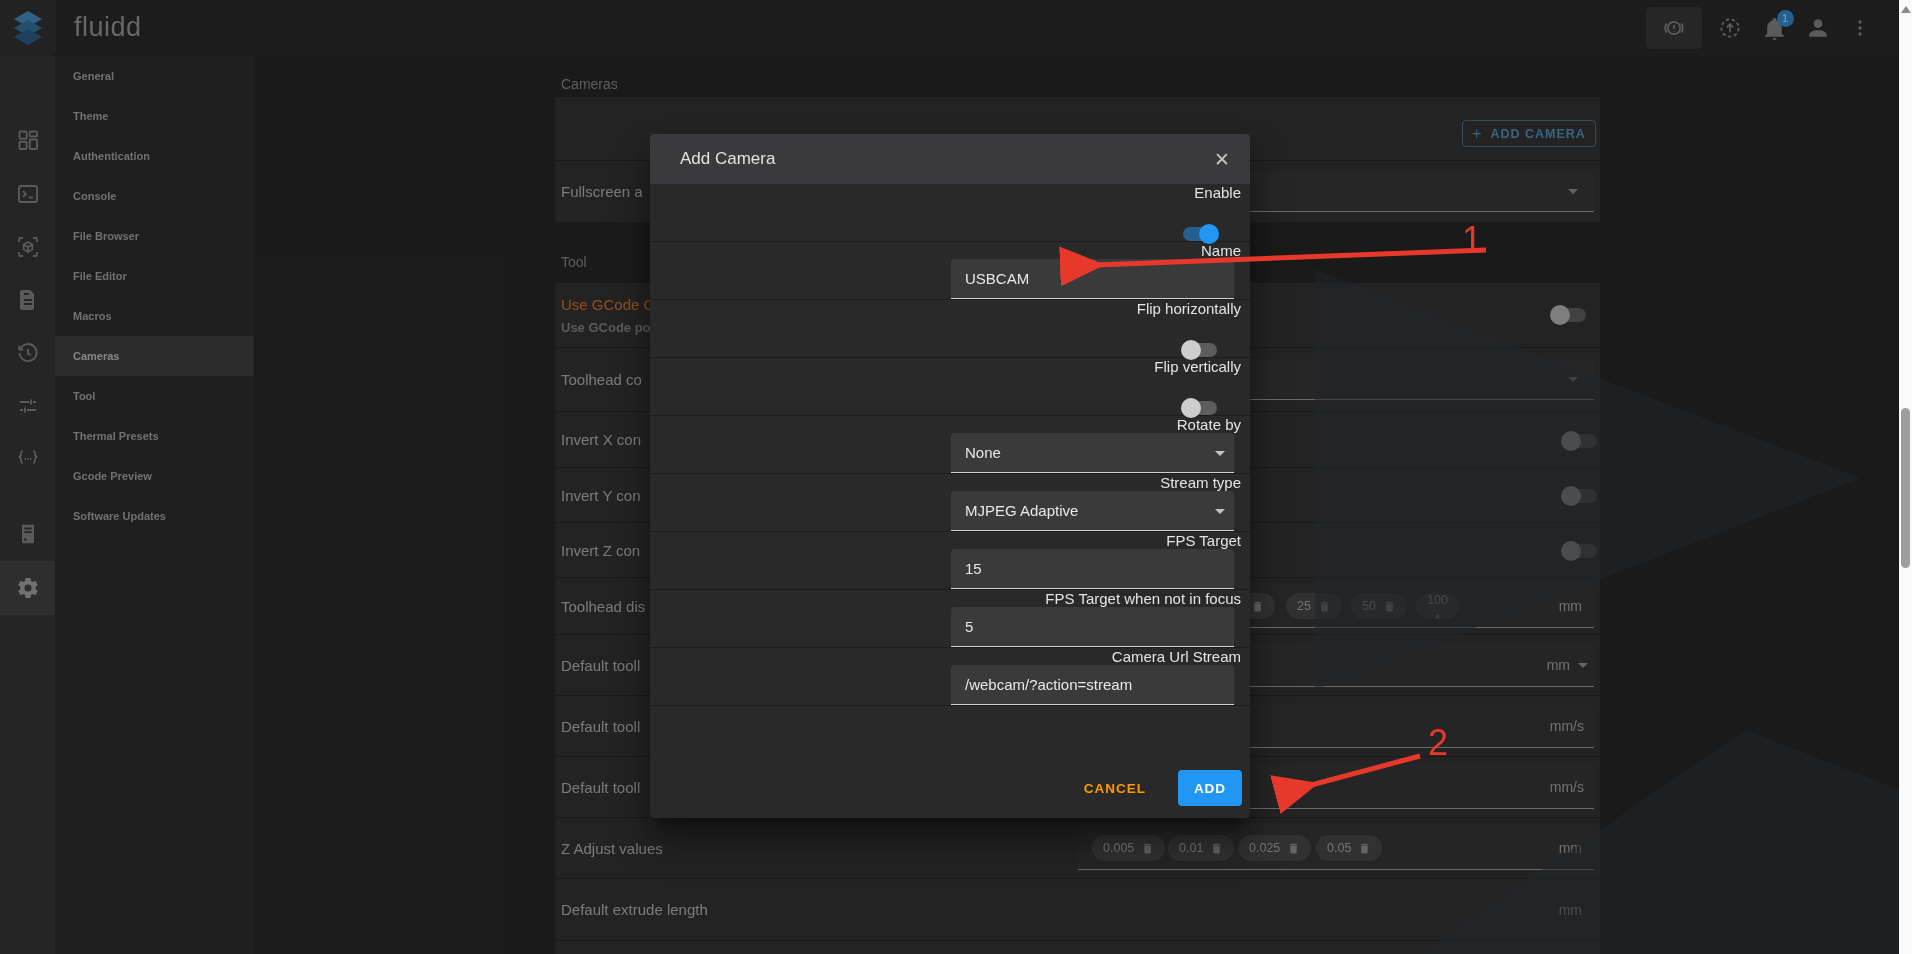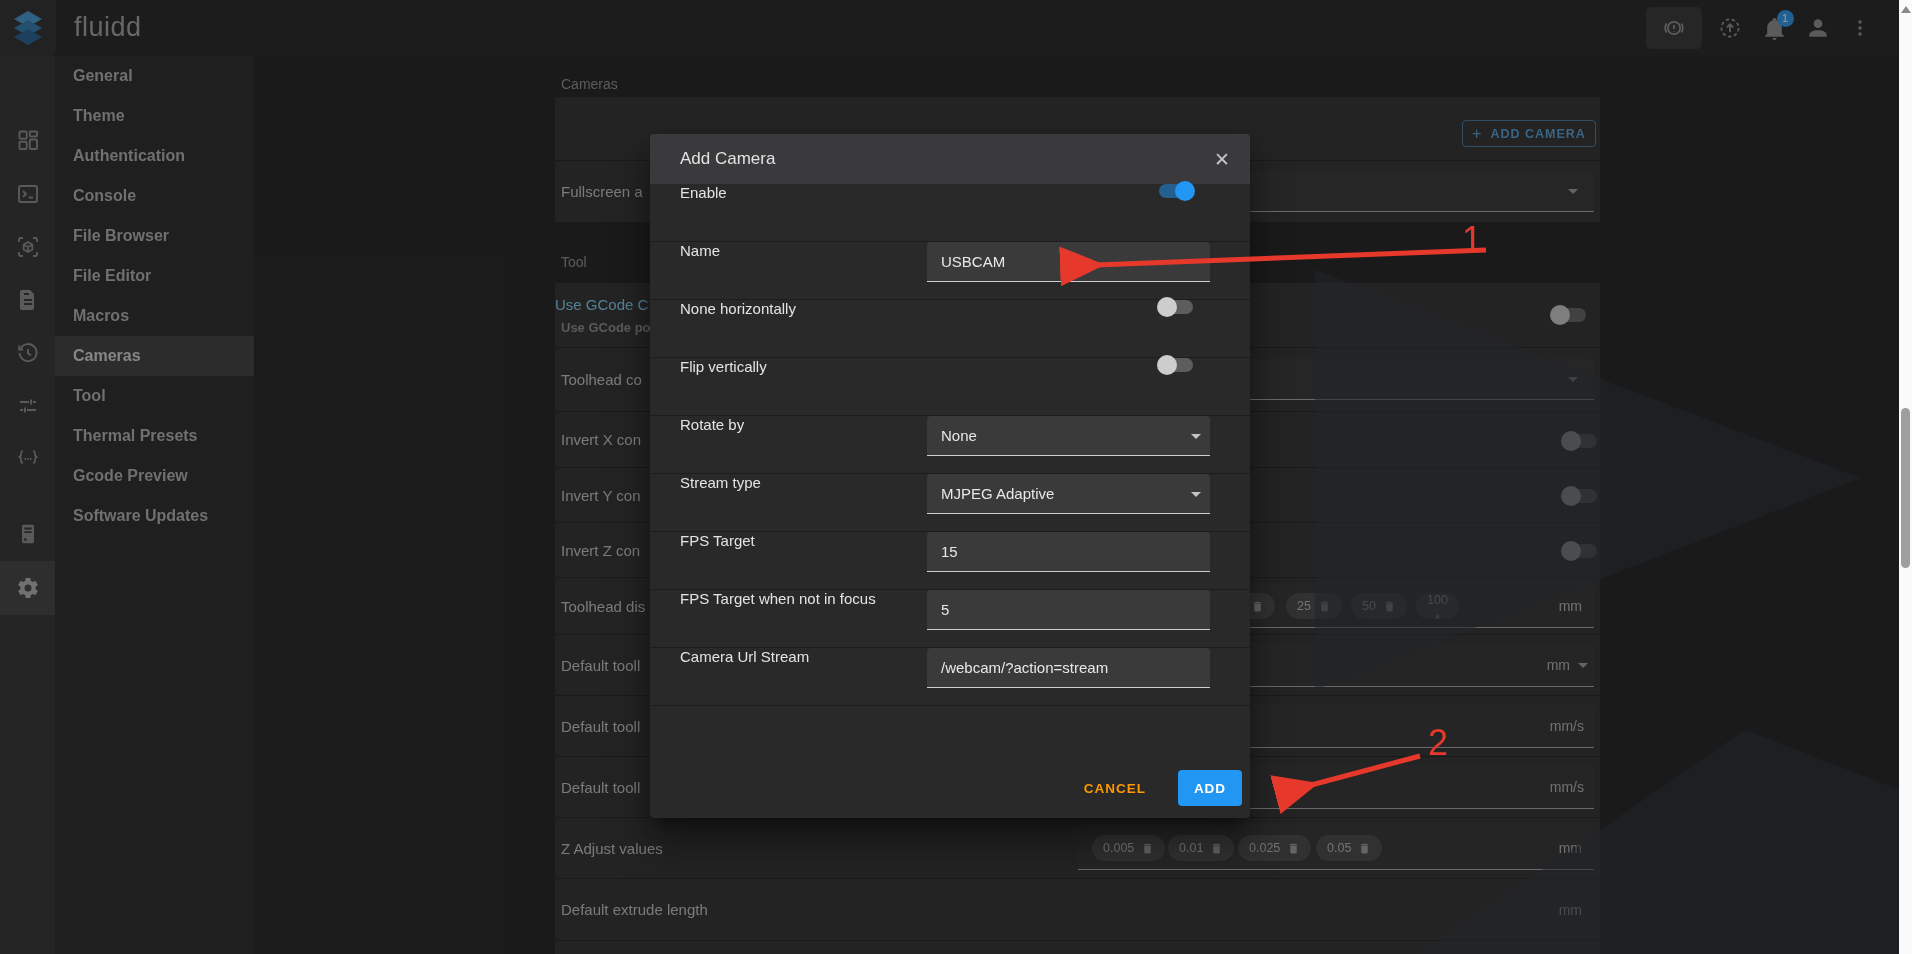--- a/index.html
+++ b/index.html
@@ -14,44 +14,44 @@
   .estop{left:1646px;width:56px;background:#2b2b2b;border-radius:5px;}
   .badge{position:absolute;right:-7px;top:-6px;min-width:17px;height:17px;border-radius:9px;background:#2196f3;color:#fff;font-size:11px;display:flex;align-items:center;justify-content:center;padding:0 3px;}
 
   
   .rail{position:absolute;left:0;top:56px;width:55px;height:898px;background:#292929;z-index:5;}
   .rail-ic{position:absolute;left:0;width:55px;height:54px;display:flex;align-items:center;justify-content:center;color:#8b8b8b;}
   .rail-ic.active{background:#3a3a3a;color:#b5b5b5;}
 
   
   .nav{position:absolute;left:55px;top:56px;width:199px;height:898px;background:#1e1e1e;z-index:5;}
-  .nav-item{position:absolute;left:0;width:199px;height:40px;display:flex;align-items:center;padding-left:18px;color:#b3b3b3;font-size:16px;font-weight:700;}
+  .nav-item{position:absolute;left:0;width:199px;height:40px;display:flex;align-items:center;padding-left:18px;color:#b3b3b3;font-size:11px;font-weight:700;}
   .nav-item.active{background:#373737;color:#dcdcdc;}
   .sec-head{position:absolute;font-size:14px;color:#8f8f8f;}
   .card-row{position:absolute;left:555px;width:1045px;background:#262626;}
   .row-label{position:absolute;left:6px;top:0;height:100%;display:flex;align-items:center;color:#c6c6c6;font-size:15px;white-space:nowrap;overflow:hidden;}
-  .row-label2{position:absolute;left:0;color:#7dd3fc;font-size:15px;white-space:nowrap;}
+  .row-label2{position:absolute;left:6px;color:#f97316;font-size:15px;white-space:nowrap;}
   .row-sub{position:absolute;left:6px;color:#8d8d8d;font-size:13px;white-space:nowrap;}
   .vzone{position:absolute;left:523px;width:516px;background:#2b2b2b;border-radius:4px 4px 0 0;border-bottom:1px solid #a8a8a8;}
   .suffix{position:absolute;color:#b5b5b5;font-size:14px;}
   .caret{width:0;height:0;border-left:5px solid transparent;border-right:5px solid transparent;border-top:5px solid #9e9e9e;display:inline-block;}
   .chip{position:absolute;height:26px;border-radius:14px;background:#3f3f3f;display:flex;align-items:center;gap:7px;padding:0 11px;color:#b9b9b9;font-size:12.5px;}
   .tgl{position:absolute;width:34px;height:14px;border-radius:7px;}
   .tgl .knob{position:absolute;top:-3px;width:20px;height:20px;border-radius:50%;}
   .tgl.off{background:#5d5d5d;}               .tgl.off .knob{left:-2px;background:#cdcdcd;}
   .add-cam-btn{position:absolute;left:1462px;top:120px;width:134px;height:27px;border:1px solid rgba(78,158,216,.65);border-radius:4px;color:#4e9ed8;font-size:12.5px;font-weight:700;letter-spacing:1px;display:flex;align-items:center;justify-content:center;gap:8px;background:transparent;}
 
   
   .overlay{position:absolute;inset:0;background:rgba(33,33,33,.46);z-index:40;}
   .modal{position:absolute;left:650px;top:134px;width:600px;height:684px;background:#29292a;border-radius:4px;box-shadow:0 11px 15px -7px rgba(0,0,0,.5),0 24px 38px 3px rgba(0,0,0,.35);z-index:50;display:flex;flex-direction:column;}
   .m-head{height:50px;background:#3a3a3c;border-radius:4px 4px 0 0;display:flex;align-items:center;padding:0 20px 0 30px;}
   .m-title{flex:1;color:#e2e2e2;font-size:17px;}
   .m-close{color:#c3c3c3;font-size:19px;line-height:1;}
   .m-body{flex:1;display:flex;flex-direction:column;}
-  .mrow{height:58px;display:flex;align-items:flex-start;padding:0 33px 0 30px;border-bottom:1px solid #1d1d1d;}
+  .mrow{height:58px;display:flex;align-items:flex-end;padding:0 9px 0 30px;border-bottom:1px solid #1d1d1d;flex-direction:column;}
   .mrow .lbl{flex:1;color:#e4e4e4;font-size:15px;font-weight:500;}
   .mctl{width:290px;display:flex;align-items:center;position:relative;}
   .ffield{width:283px;height:40px;background:#3a3a3b;border:none;border-bottom:1px solid #cfcfcf;border-radius:4px 4px 0 0;color:#e8e8e8;font-size:15px;padding:0 14px;outline:none;display:flex;align-items:center;}
   .fselect .caret{position:absolute;right:16px;top:18px;border-top-color:#c4c4c4;}
   .mtgl{position:relative;margin-left:auto;margin-right:14px;width:34px;height:14px;border-radius:7px;}
   .mtgl .knob{position:absolute;top:-3px;width:20px;height:20px;border-radius:50%;}
   .mtgl.on{background:rgba(33,150,243,.5);} .mtgl.on .knob{right:-2px;background:#2196f3;}
   .mtgl.off{background:#5d5d5d;}            .mtgl.off .knob{left:-2px;background:#cdcdcd;}
   .m-foot{height:54px;display:flex;align-items:center;justify-content:flex-end;gap:26px;padding:0 8px 6px 0;}
   .cancel-btn{color:#ff9800;font-size:13.5px;font-weight:700;letter-spacing:1px;background:none;border:none;}
@@ -375,21 +375,21 @@
       </div>
 
       <div class="mrow">
         <span class="lbl">Name</span>
         <span class="mctl">
             <input class="ffield" value="USBCAM" style="">
           </span>
       </div>
 
       <div class="mrow">
-        <span class="lbl">None horizontally</span>
+        <span class="lbl">Flip horizontally</span>
         <span class="mctl">
             <span class="mtgl off" style="margin-right:24px;">
               <span class="knob"></span>
             </span>
           </span>
       </div>
 
       <div class="mrow">
         <span class="lbl">Flip vertically</span>
         <span class="mctl">

